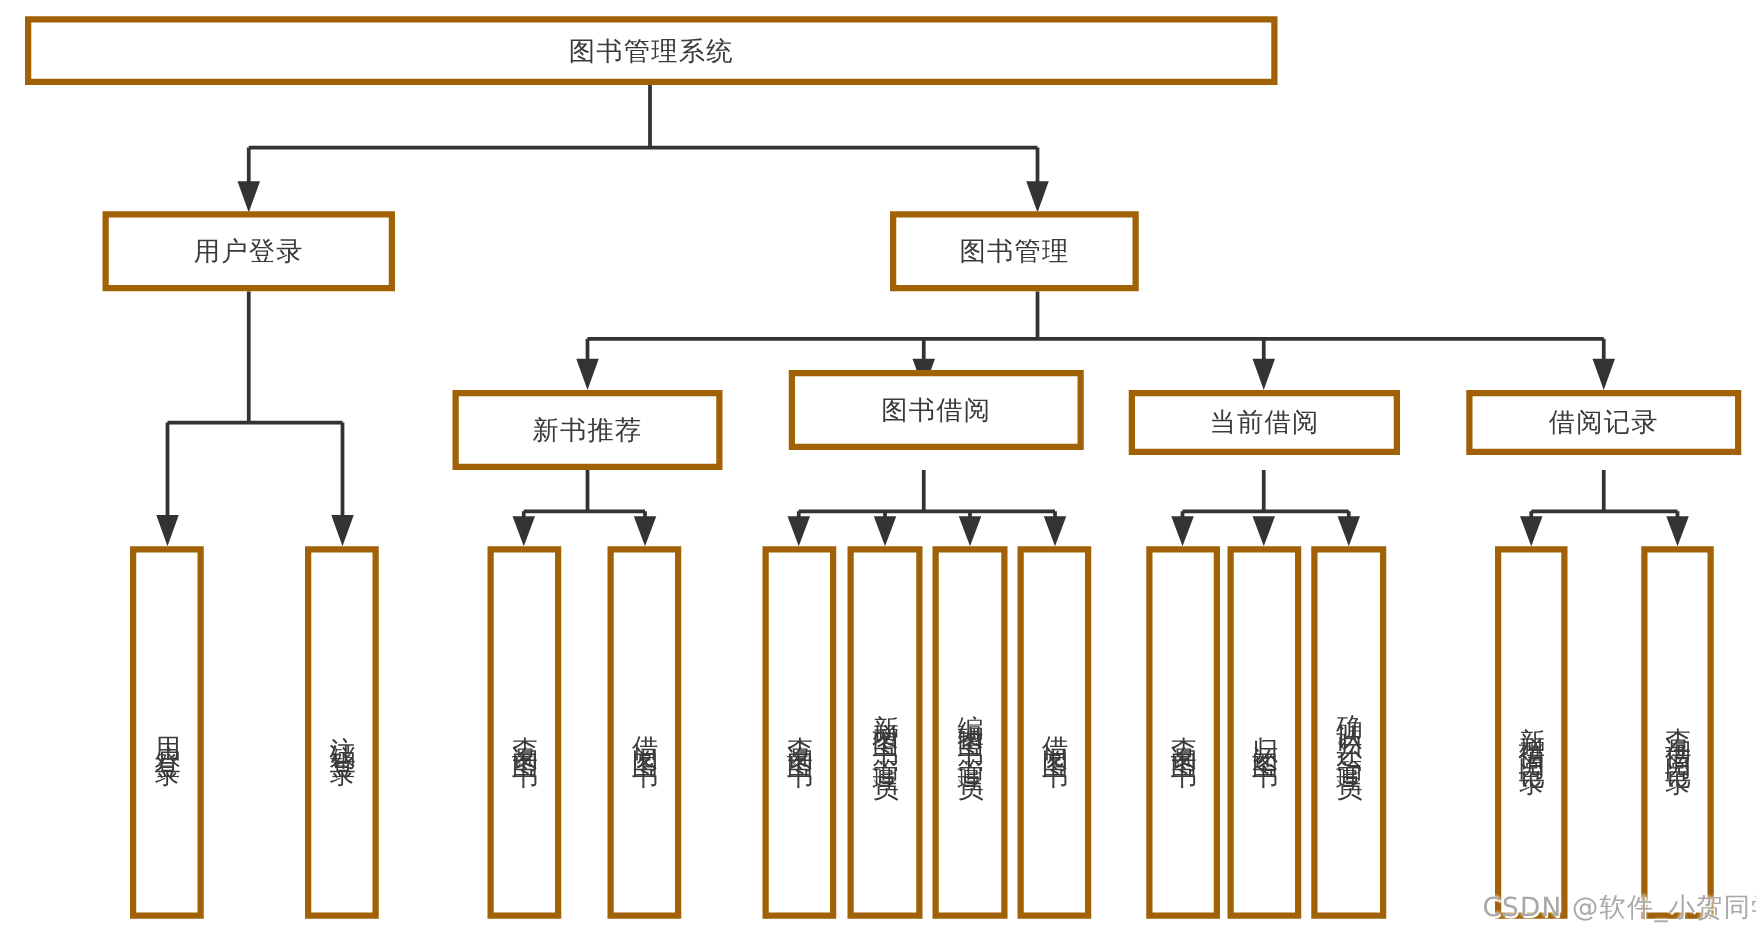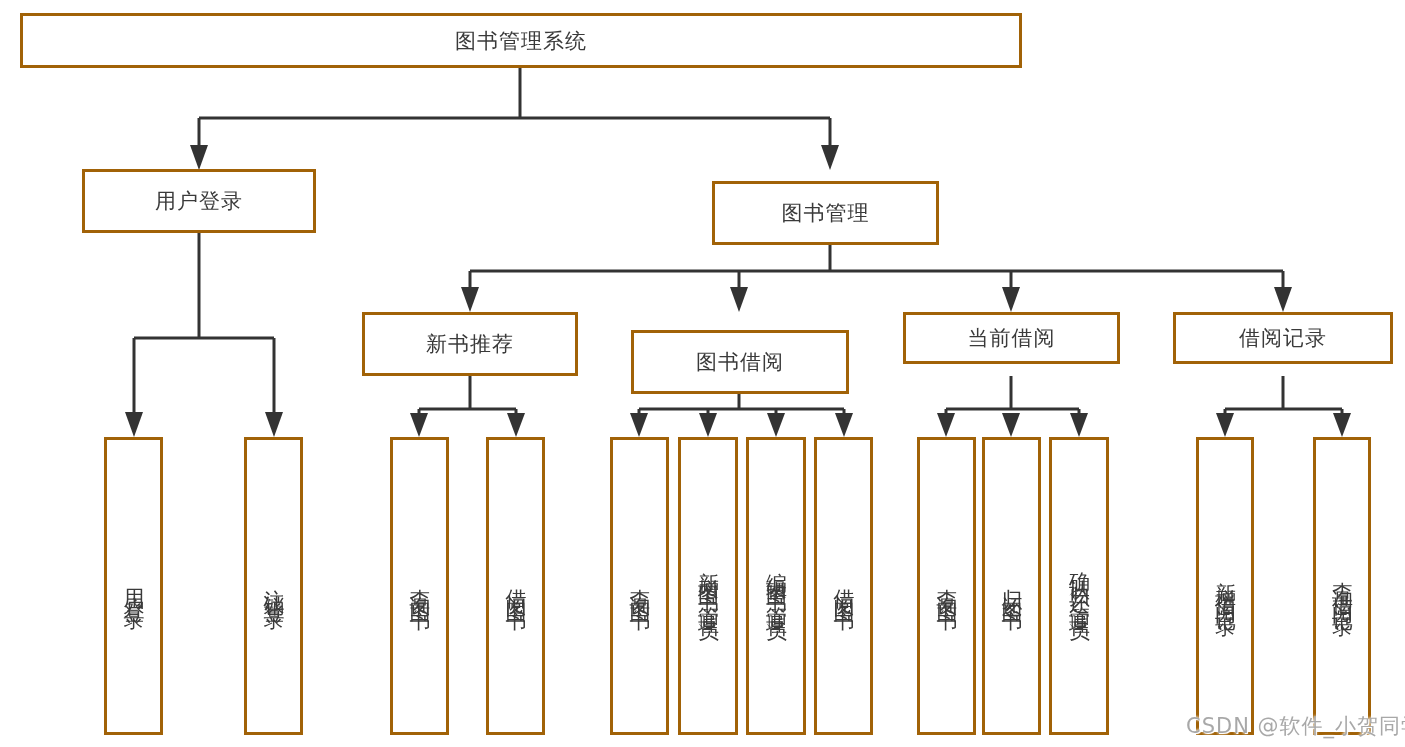--- a/index.html
+++ b/index.html
@@ -2,21 +2,21 @@
 <html><head>
 <meta charset="utf-8">
 <style>
   html,body{margin:0;padding:0;background:#ffffff;}
   .canvas{
     position:relative;width:1405px;height:747px;background:#ffffff;
     font-family:"DejaVu Sans","Liberation Sans",sans-serif;overflow:hidden;
   }
   svg.wires{position:absolute;left:0;top:0;z-index:1;}
   .box{
-    position:absolute;box-sizing:border-box;border:3px solid #a16207;background:#ffffff;
+    position:absolute;box-sizing:border-box;border:5px solid #a16207;background:#ffffff;
     display:flex;align-items:center;justify-content:center;color:#3a3a3a;z-index:2;
   }
   .hbox .lbl{font-size:21px;letter-spacing:1px;white-space:nowrap;}
   .vbox .lbl{
     writing-mode:vertical-rl;text-orientation:mixed;
     font-size:21px;letter-spacing:7px;line-height:1;
   }
   .watermark{
     position:absolute;left:1186px;top:712px;z-index:5;
     font-size:21px;color:#a8a8a8;letter-spacing:1px;white-space:nowrap;
@@ -93,28 +93,28 @@
     </g>
   </svg>
 
   <div class="box hbox" style="left:20px;top:13px;width:1002px;height:55px;">
     <span class="lbl">图书管理系统</span>
   </div>
 
   <div class="box hbox" style="left:82px;top:169px;width:234px;height:64px;">
     <span class="lbl">用户登录</span>
   </div>
-  <div class="box hbox" style="left:712px;top:181px;width:227px;height:64px;">
+  <div class="box hbox" style="left:712px;top:169px;width:199px;height:64px;">
     <span class="lbl">图书管理</span>
   </div>
 
   <div class="box hbox" style="left:362px;top:312px;width:216px;height:64px;text-align:right;">
     <span class="lbl">新书推荐</span>
   </div>
-  <div class="box hbox" style="left:631px;top:330px;width:218px;height:64px;">
+  <div class="box hbox" style="left:631px;top:296px;width:236px;height:64px;">
     <span class="lbl">图书借阅</span>
   </div>
   <div class="box hbox" style="left:903px;top:312px;width:217px;height:52px;">
     <span class="lbl">当前借阅</span>
   </div>
   <div class="box hbox" style="left:1173px;top:312px;width:220px;height:52px;">
     <span class="lbl">借阅记录</span>
   </div>
 
   <div class="box vbox" style="left:104px;top:437px;width:59px;height:298px;">

